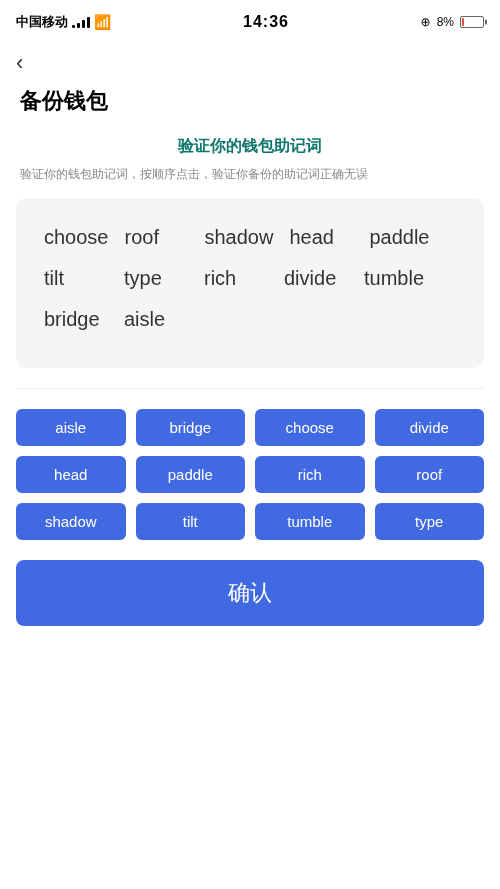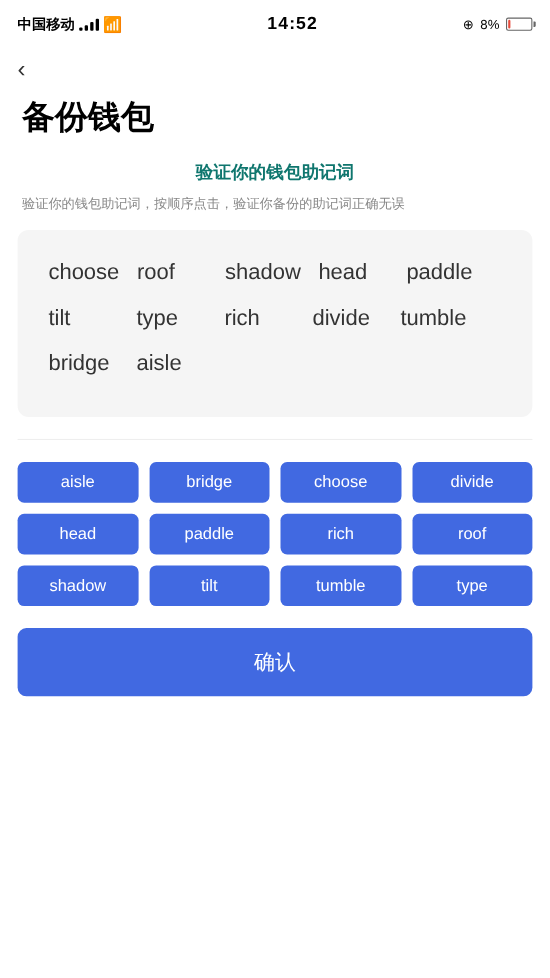--- a/index.html
+++ b/index.html
@@ -98,21 +98,21 @@
     }
     .back-arrow {
       font-size: 22px;
       color: #333;
       cursor: pointer;
       line-height: 1;
     }
 
     
     .page-title {
-      font-size: 30px;
+      font-size: 22px;
       font-weight: 700;
       color: #000;
       padding: 8px 20px 20px;
     }
 
     
     .section-title {
       text-align: center;
       font-size: 16px;
       font-weight: 600;
@@ -178,41 +178,41 @@
     .confirm-btn-wrapper {
       margin: 20px 16px 0;
     }
     .confirm-btn {
       width: 100%;
       background: #4169e1;
       color: #fff;
       border: none;
       border-radius: 8px;
       padding: 18px;
-      font-size: 19px;
+      font-size: 22px;
       font-weight: 500;
       cursor: pointer;
       text-align: center;
     }
   </style>
 </head>
 <body>
 
 <div class="status-bar">
   <div class="status-left">
     <span>中国移动</span>
     <div class="signal-bars">
       <div class="signal-bar" style="height:3px;"></div>
       <div class="signal-bar" style="height:5px;"></div>
       <div class="signal-bar" style="height:8px;"></div>
       <div class="signal-bar" style="height:11px;"></div>
     </div>
     <span class="wifi-icon">📶</span>
   </div>
-  <div class="status-center">14:52</div>
+  <div class="status-center">14:36</div>
   <div class="status-right">
     <span>⊕</span>
     <span>8%</span>
     <div class="battery-wrapper">
       <div class="battery-box">
         <div class="battery-fill"></div>
       </div>
     </div>
   </div>
 </div>

